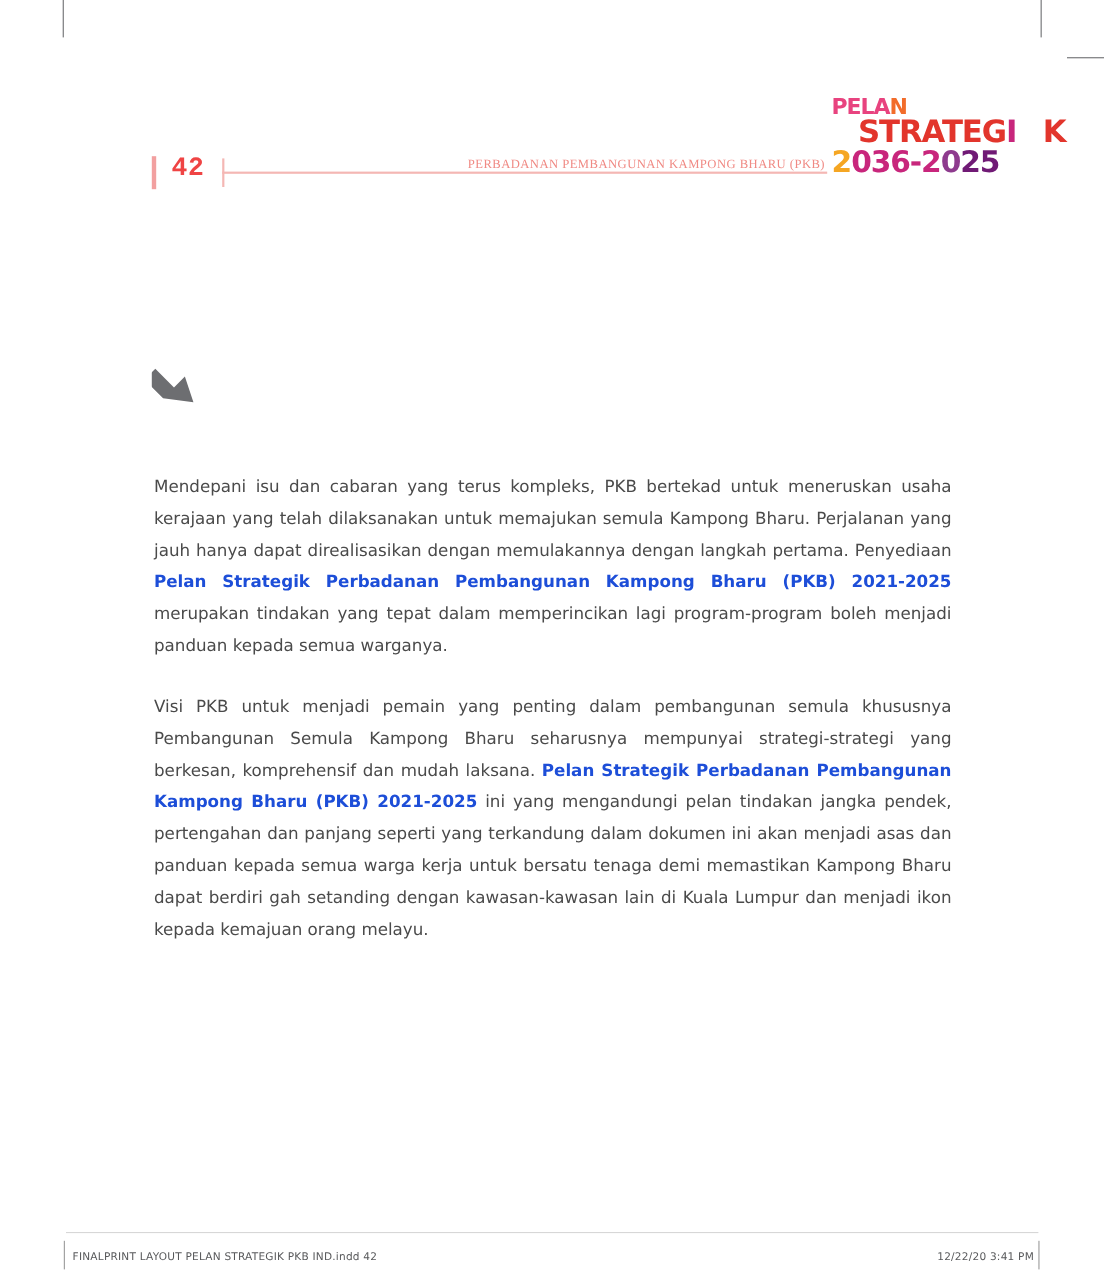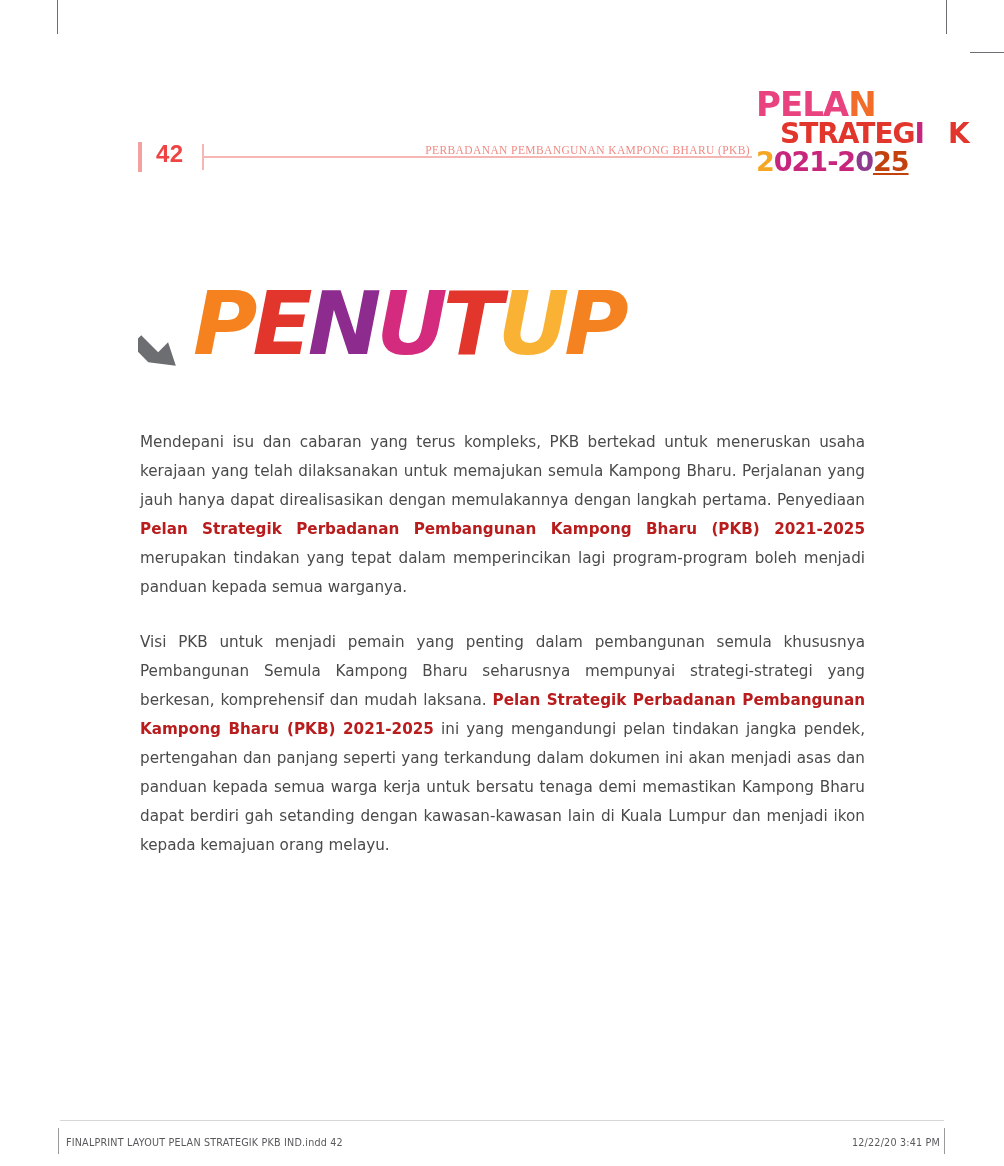--- a/index.html
+++ b/index.html
@@ -49,21 +49,21 @@
     background: #f2a0a0;
   }
   .page-num {
     position: absolute;
     left: 18px;
     top: 52px;
     font-size: 24px;
     font-weight: bold;
     color: #ef4444;
     letter-spacing: 0.5px;
-    font-family: Liberation Sans, sans-serif;
+    font-family: Liberation Mono, monospace;
   }
   .header-rule {
     position: absolute;
     left: 64px;
     top: 68px;
     width: 550px;
     height: 2px;
     background: #f4b7b4;
   }
   .header-rule-tick {
@@ -90,34 +90,34 @@
     position: absolute;
     right: 0;
     top: 0;
     width: 112px;
     height: 92px;
     line-height: 1;
   }
   .logo-row {
     font-family: "DejaVu Sans", sans-serif;
     font-weight: bold;
-    font-size: 34px;
+    font-size: 20px;
     letter-spacing: -1px;
     line-height: 0.96;
     white-space: nowrap;
   }
   .logo-row-2 { font-size: 28px; }
   .logo-row-3 { font-size: 27px; margin-top: 1px; }
   .l-pink   { color: #e8437f; }
   .l-orange { color: #f26c2a; }
   .l-red    { color: #e2352c; margin-left: 24px; }
   .l-magenta{ color: #c8267c; }
   .l-yellow { color: #f5a623; }
   .l-purple { color: #8e3b8e; }
-  .l-dark   { color: #c2410c; text-decoration: underline; }
+  .l-dark   { color: #701a75; }
 
   
   .title-block {
     position: absolute;
     left: 138px;
     top: 280px;
     height: 110px;
     width: 500px;
   }
   .arrow-icon {
@@ -153,21 +153,21 @@
     width: 725px;
   }
   .para {
     font-family: "DejaVu Sans", sans-serif;
     font-size: 15.2px;
     line-height: 29px;
     color: #4a4a4a;
     text-align: justify;
     margin: 0 0 26px 0;
   }
-  .para b { color: #b91c1c; font-weight: bold; }
+  .para b { color: #1d4ed8; font-weight: bold; }
 
   
   .footer-rule {
     position: absolute;
     left: 60px;
     top: 1120px;
     width: 884px;
     height: 1px;
     background: #d7d7d7;
   }
@@ -216,34 +216,31 @@
     <div class="header-title">PERBADANAN PEMBANGUNAN KAMPONG BHARU (PKB)</div>
 
     <div class="logo">
       <div class="logo-row">
         <span class="l-pink">PELA</span><span class="l-orange">N</span>
       </div>
       <div class="logo-row logo-row-2">
         <span class="l-red">STRATEG</span><span class="l-magenta">I</span><span class="l-red">K</span>
       </div>
       <div class="logo-row logo-row-3">
-        <span class="l-yellow">2</span><span class="l-magenta">021-2</span><span class="l-purple">0</span><span class="l-dark">25</span>
+        <span class="l-yellow">2</span><span class="l-magenta">036-2</span><span class="l-purple">0</span><span class="l-dark">25</span>
       </div>
     </div>
   </div>
 
   <div class="title-block">
     <span class="arrow-icon">
       <svg width="46" height="46" viewBox="0 0 46 46" aria-hidden="true">
         <path d="M4 0 h14 v24 h14 L21 46 L4 24 z" transform="rotate(-45 23 23)" fill="#6d6e71"></path>
       </svg>
     </span>
-    <div class="penutup">
-      <span class="t-orange">P</span><span class="t-red">E</span><span class="t-purple">N</span><span class="t-magenta">U</span><span class="t-red">T</span><span class="t-yellow">U</span><span class="t-orange2">P</span>
-    </div>
   </div>
 
   <div class="content">
     <p class="para"><span>Mendepani isu dan cabaran yang terus kompleks, PKB bertekad untuk meneruskan usaha kerajaan yang telah dilaksanakan untuk memajukan semula Kampong Bharu. Perjalanan yang jauh hanya dapat direalisasikan dengan memulakannya dengan  langkah pertama. Penyediaan </span><b>Pelan Strategik Perbadanan Pembangunan Kampong Bharu (PKB) 2021-2025</b><span> merupakan tindakan yang tepat dalam memperincikan lagi program-program boleh menjadi panduan kepada semua warganya.</span></p>
     <p class="para"><span>Visi PKB untuk menjadi pemain yang penting dalam pembangunan semula khususnya Pembangunan Semula Kampong Bharu seharusnya mempunyai strategi-strategi yang berkesan, komprehensif dan mudah laksana. </span><b>Pelan Strategik Perbadanan Pembangunan Kampong Bharu (PKB) 2021-2025</b><span> ini yang mengandungi pelan tindakan jangka pendek, pertengahan dan panjang seperti yang terkandung dalam dokumen ini akan menjadi asas dan panduan kepada semua warga kerja untuk bersatu tenaga demi memastikan Kampong Bharu dapat berdiri gah setanding dengan kawasan-kawasan lain di Kuala Lumpur dan menjadi ikon kepada kemajuan orang melayu.</span></p>
   </div>
 
   <div class="footer-rule"></div>
   <div class="footer-tick-left"></div>
   <div class="footer-tick-right"></div>

